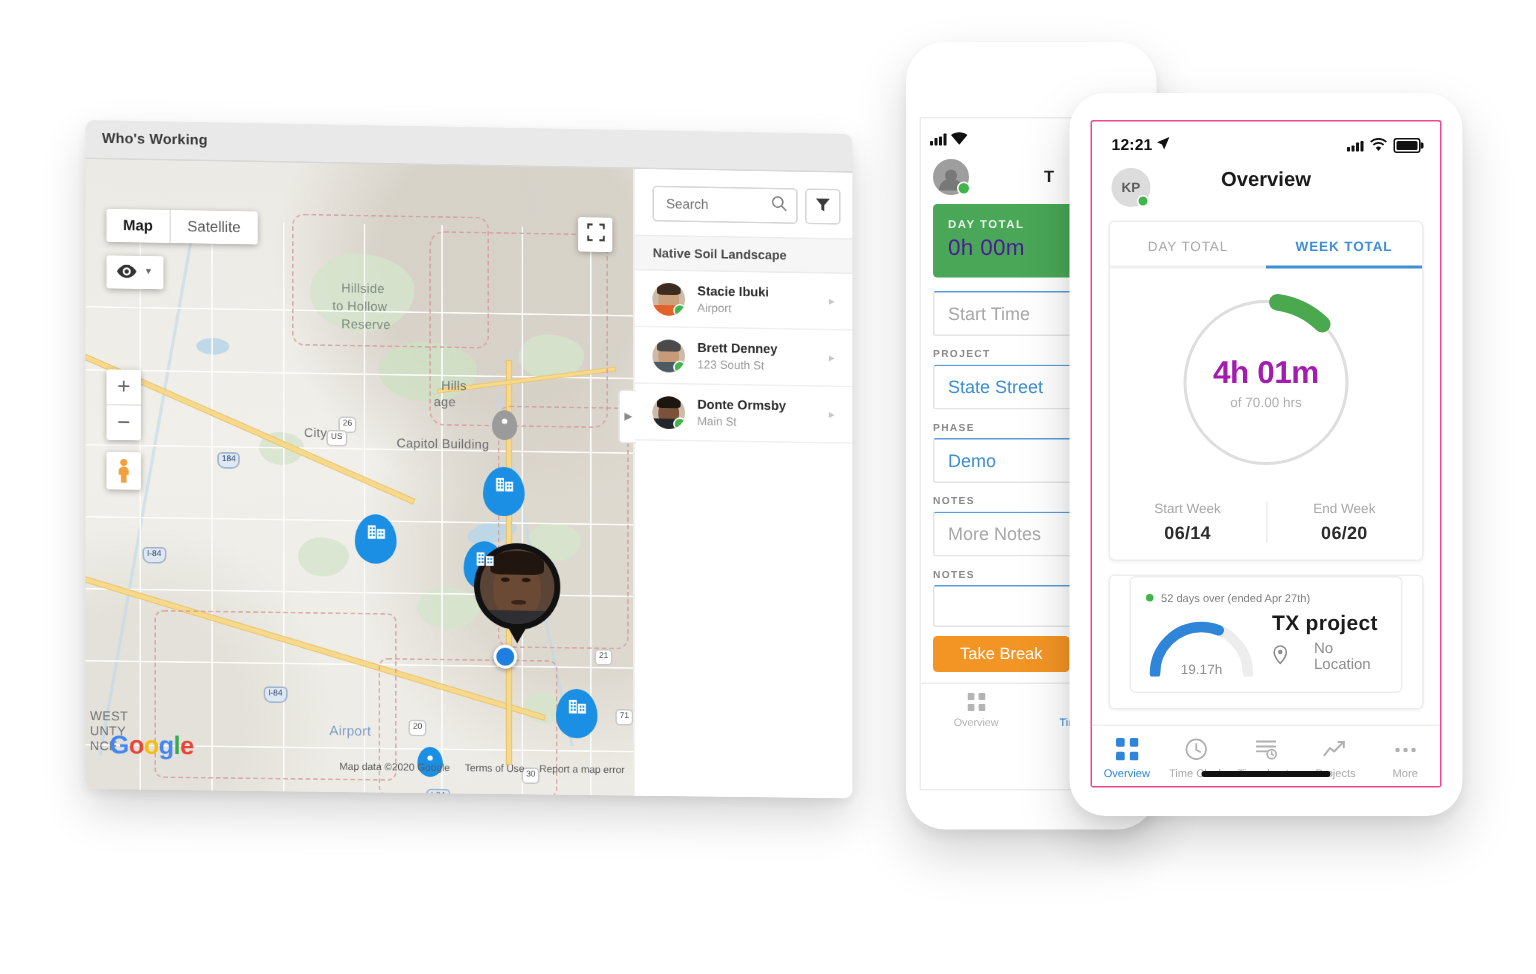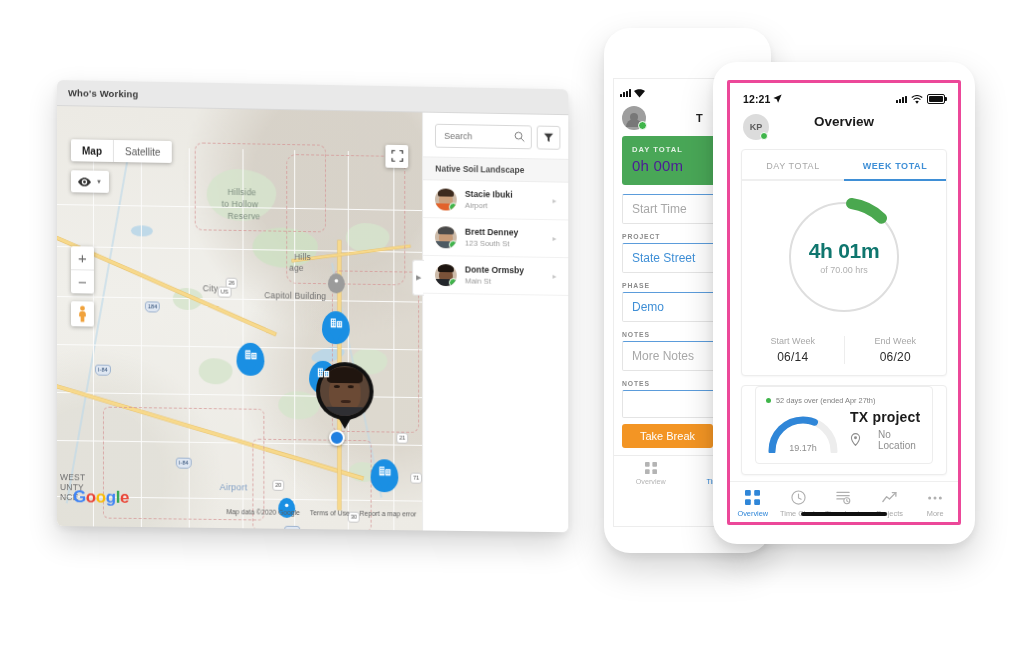--- a/index.html
+++ b/index.html
@@ -153,21 +153,21 @@
   .btn-break{flex:1;background:#f39524;color:#fff;text-align:center;border-radius:3px;
     padding:6px 0;font-size:11px;}
   .btn-stop{flex:0 0 34px;background:#d32f2f;border-radius:3px;}
   .m-tabs{display:flex;border-top:1px solid #ececec;padding:5px 0 6px;}
   .m-tab{flex:1;text-align:center;font-size:7.2px;color:#b4b4b4;}
   .m-tab.active{color:#2f86d8;}
   .m-tab .ic{height:14px;display:flex;align-items:center;justify-content:center;margin-bottom:2px;}
 
   
   #phone-right{left:713px;top:62px;width:262px;height:482px;border-radius:24px;}
-  #phone-right .screen{left:14px;top:18px;width:234px;height:445px;border:3px solid #ec4899;
+  #phone-right .screen{left:14px;top:18px;width:234px;height:445px;border:1px solid #ec4899;
     box-sizing:border-box;background:#fff;border-radius:2px;}
   .r-status{display:flex;align-items:center;justify-content:space-between;padding:7px 13px 4px;}
   .r-time{font-size:10.5px;font-weight:bold;color:#111;letter-spacing:.1px;display:flex;align-items:center;gap:3px;}
   .r-right{display:flex;align-items:center;gap:4px;}
   .batt{width:16px;height:8px;border:1.1px solid #111;border-radius:2px;position:relative;}
   .batt:before{content:"";position:absolute;inset:1px;background:#111;border-radius:1px;}
   .batt:after{content:"";position:absolute;right:-3px;top:2px;width:1.6px;height:3.5px;background:#111;border-radius:0 1px 1px 0;}
   .r-head{display:flex;align-items:flex-start;padding:2px 13px 9px;}
   .r-av{position:relative;width:26px;height:26px;border-radius:50%;background:#dcdcdc;
     display:flex;align-items:center;justify-content:center;font-size:9px;font-weight:bold;color:#5d5d5d;}
@@ -176,27 +176,27 @@
   .r-card{margin:0 11px 9px;background:#fff;border:1px solid #ededed;border-radius:4px;
     box-shadow:0 1px 2px rgba(0,0,0,.04);}
   .r-tabs{display:flex;}
   .r-tabs>div{flex:1;text-align:center;padding:11px 0 8px;font-size:9px;color:#a8a8a8;
     letter-spacing:.6px;border-bottom:2px solid #efefef;}
   .r-tabs>div.active{color:#3f8fd6;border-bottom-color:#3f8fd6;font-weight:600;}
   .donut-wrap{display:flex;align-items:center;justify-content:center;padding:16px 0 10px;}
   .donut{position:relative;width:120px;height:120px;}
   .donut svg{position:absolute;inset:0;}
   .donut .ctr{position:absolute;inset:0;display:flex;flex-direction:column;align-items:center;justify-content:center;}
-  .donut .big{font-size:21px;font-weight:bold;color:#0f766e;letter-spacing:-.3px;}
+  .donut .big{font-size:21px;font-weight:bold;color:#a21caf;letter-spacing:-.3px;}
   .donut .sub{font-size:9px;color:#b0b0b0;margin-top:2px;}
   .weeks{display:flex;border-top:0;padding:9px 0 11px;}
   .weeks>div{flex:1;text-align:center;}
   .weeks>div+div{border-left:1px solid #ededed;}
   .weeks .wl{font-size:9px;color:#a8a8a8;margin-bottom:4px;}
-  .weeks .wv{font-size:12px;font-weight:normal;color:#2b2b2b;letter-spacing:.2px;}
+  .weeks .wv{font-size:12px;font-weight:bold;color:#2b2b2b;letter-spacing:.2px;}
   .rp-title{font-size:13px;font-weight:bold;color:#1b1b1b;padding:12px 13px 9px;}
   .rp-item{margin:0 13px 10px;border:1px solid #ededed;border-radius:4px;padding:9px 10px 10px;}
   .rp-meta{display:flex;align-items:center;gap:5px;font-size:7.4px;color:#7f7f7f;}
   .rp-meta .dot{width:5px;height:5px;border-radius:50%;background:#3fb54a;flex:0 0 5px;}
   .rp-body{display:flex;align-items:flex-end;gap:10px;margin-top:4px;}
   .gauge{position:relative;width:74px;height:42px;flex:0 0 74px;}
   .gauge svg{position:absolute;left:0;top:0;}
   .gauge .gv{position:absolute;left:0;right:0;bottom:0;text-align:center;font-size:9px;color:#8e8e8e;}
   .rp-info{flex:1;padding-bottom:2px;}
   .rp-name{font-size:14px;font-weight:bold;color:#1b1b1b;letter-spacing:.2px;}

